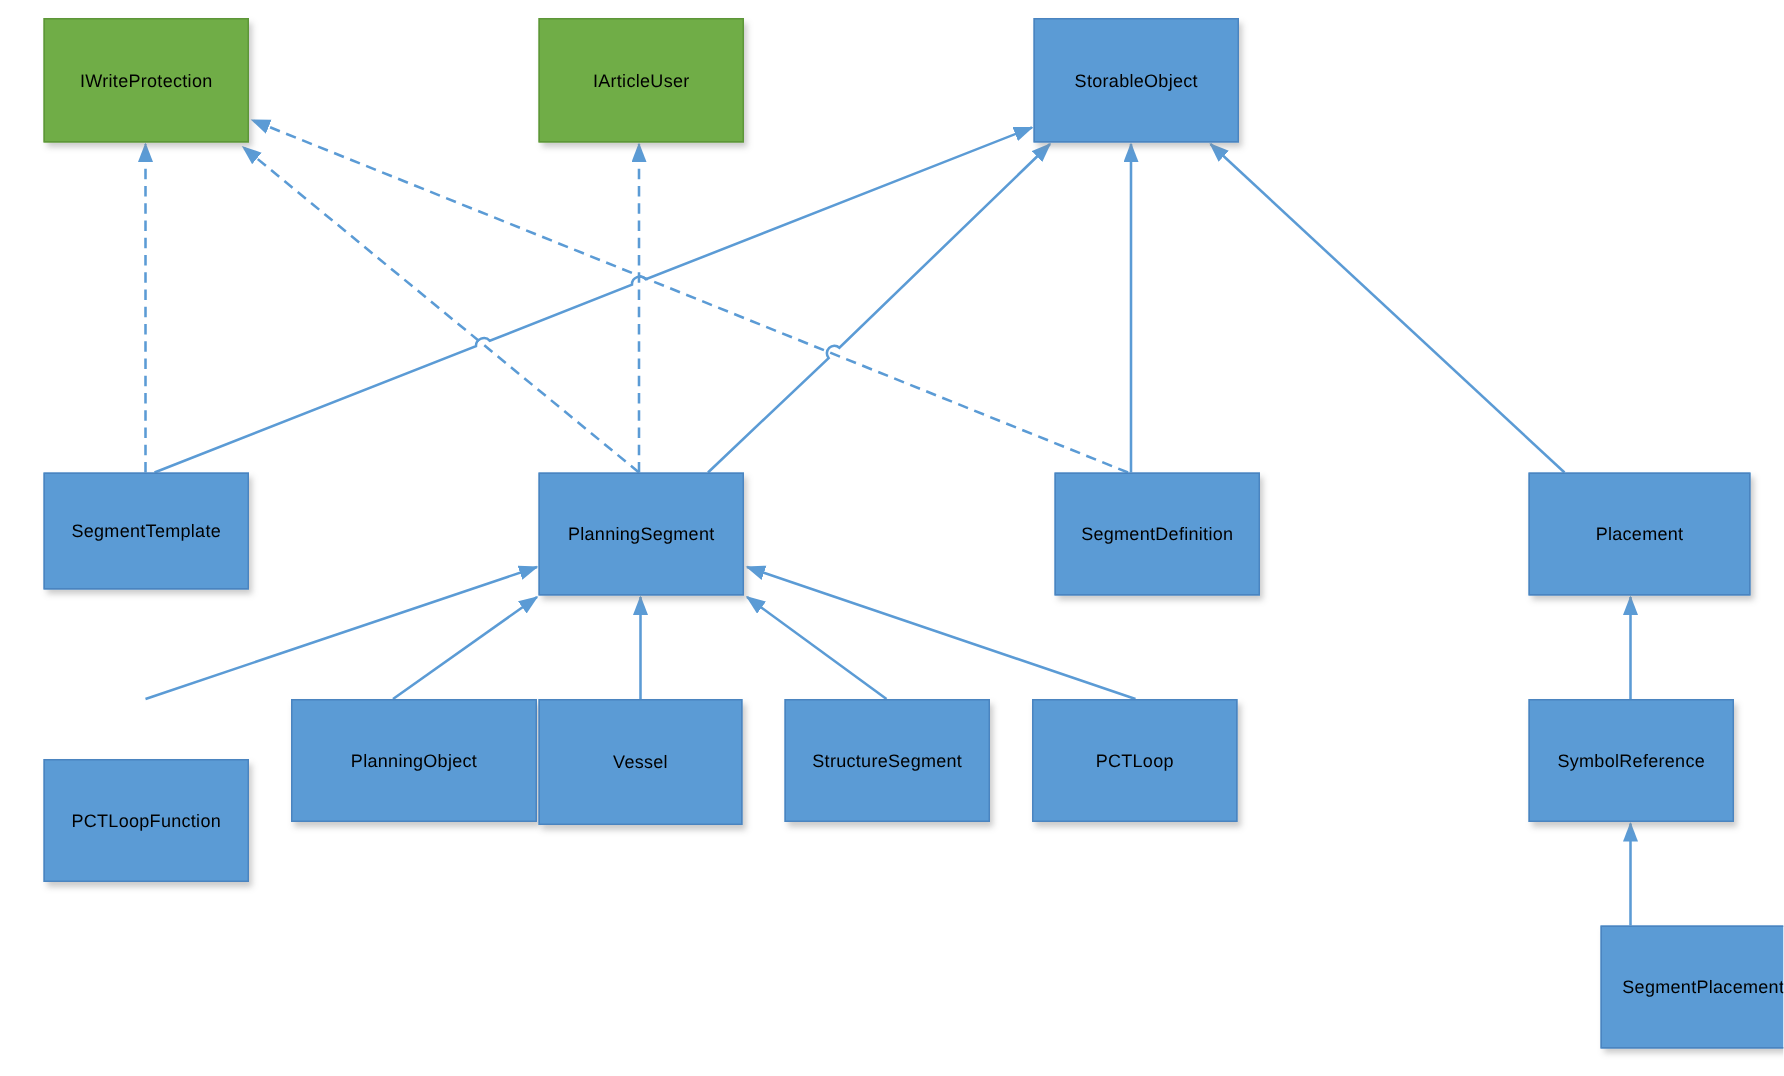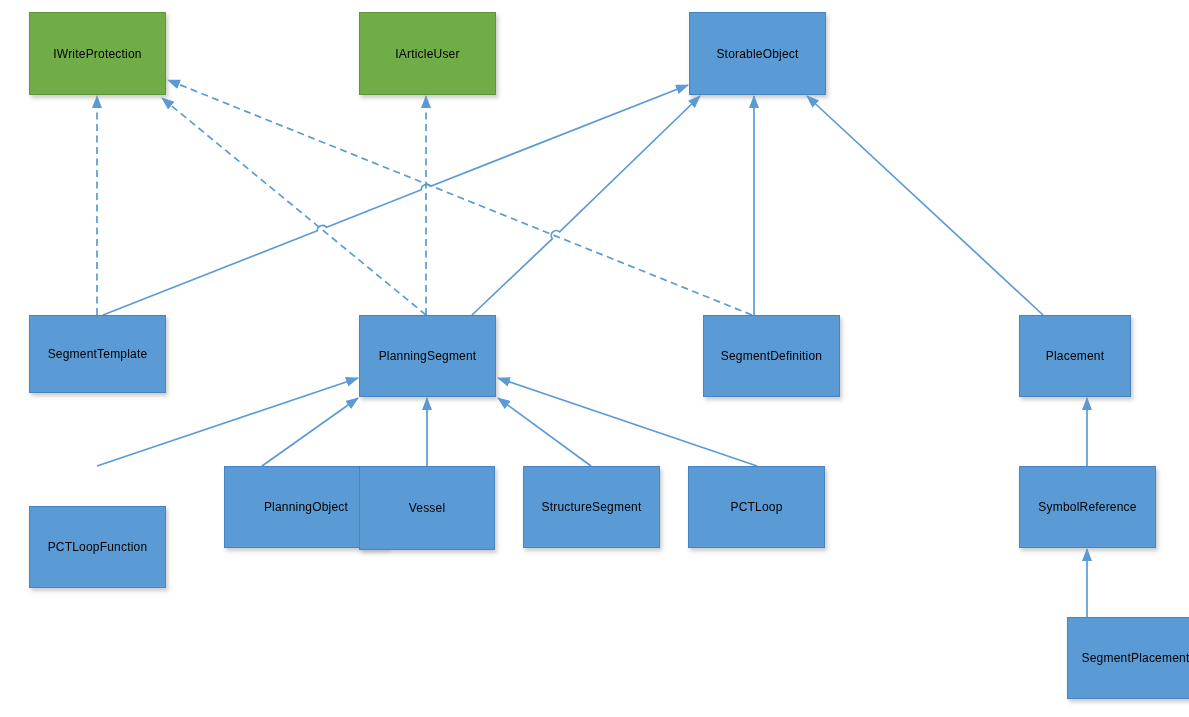--- a/index.html
+++ b/index.html
@@ -80,22 +80,22 @@
         <path d="M752,315 L168,80" class="edge dashed" marker-end="url(#arrowhead)"></path>
       </g>
   </svg>
   <div id="nodes">
       <div class="node interface" style="left: 29px; top: 12px; width: 137px; height: 83px;">IWriteProtection</div>
       <div class="node interface" style="left: 359px; top: 12px; width: 137px; height: 83px;">IArticleUser</div>
       <div class="node class" style="left: 689px; top: 12px; width: 137px; height: 83px;">StorableObject</div>
       <div class="node class" style="left: 29px; top: 315px; width: 137px; height: 78px;">SegmentTemplate</div>
       <div class="node class" style="left: 359px; top: 315px; width: 137px; height: 82px;">PlanningSegment</div>
       <div class="node class" style="left: 687px; top: 315px; width: 137px; height: 82px; margin-left: 16px;">SegmentDefinition</div>
-      <div class="node class" style="left: 1019px; top: 315px; width: 112px; height: 82px;">Placement</div>
+      <div class="node class" style="left: 1019px; top: 315px; width: 148px; height: 82px;">Placement</div>
       <div class="node class" style="left: 29px; top: 466px; width: 137px; height: 82px; margin-top: 40px;">PCTLoopFunction</div>
-      <div class="node class" style="left: 194px; top: 466px; width: 164px; height: 82px; margin-left: 30px;">PlanningObject</div>
+      <div class="node class" style="left: 194px; top: 466px; width: 164px; height: 82px;">PlanningObject</div>
       <div class="node class" style="left: 359px; top: 466px; width: 136px; height: 84px; text-align: right;">Vessel</div>
       <div class="node class" style="left: 523px; top: 466px; width: 137px; height: 82px;">StructureSegment</div>
       <div class="node class" style="left: 688px; top: 466px; width: 137px; height: 82px;">PCTLoop</div>
       <div class="node class" style="left: 1019px; top: 466px; width: 137px; height: 82px;">SymbolReference</div>
       <div class="node class" style="left: 1019px; top: 617px; width: 137px; height: 82px; margin-left: 48px;">SegmentPlacement</div>
     </div>
 </div>
 
 </body></html>

